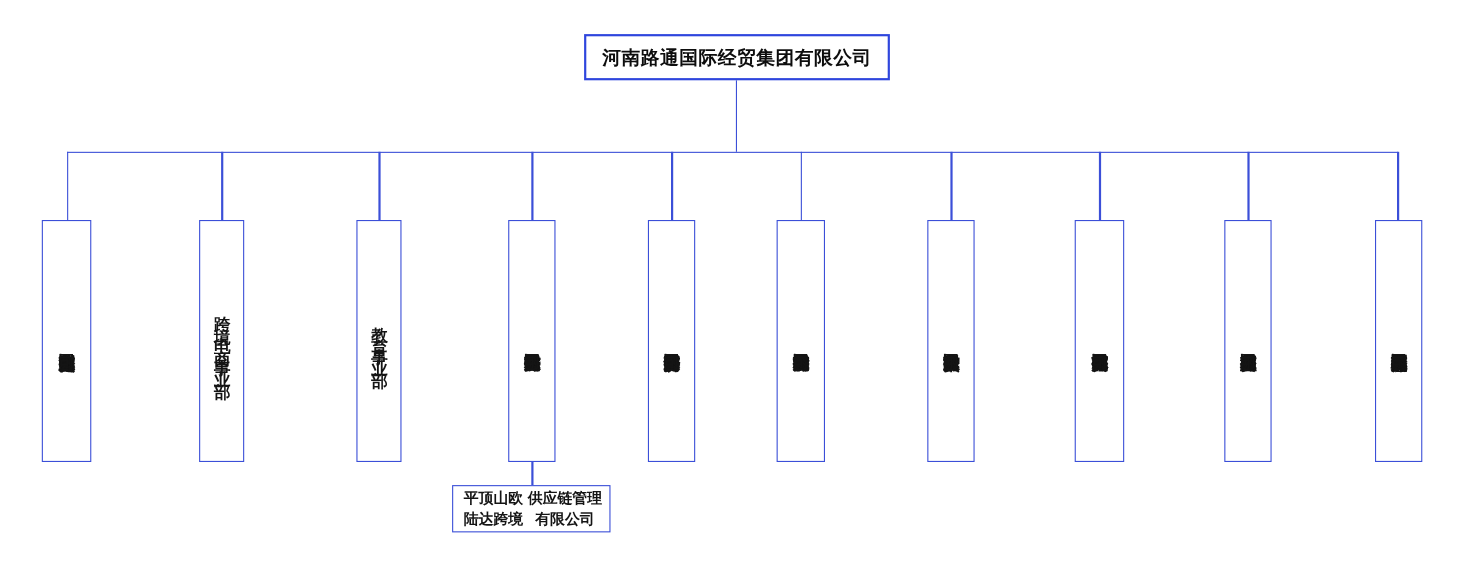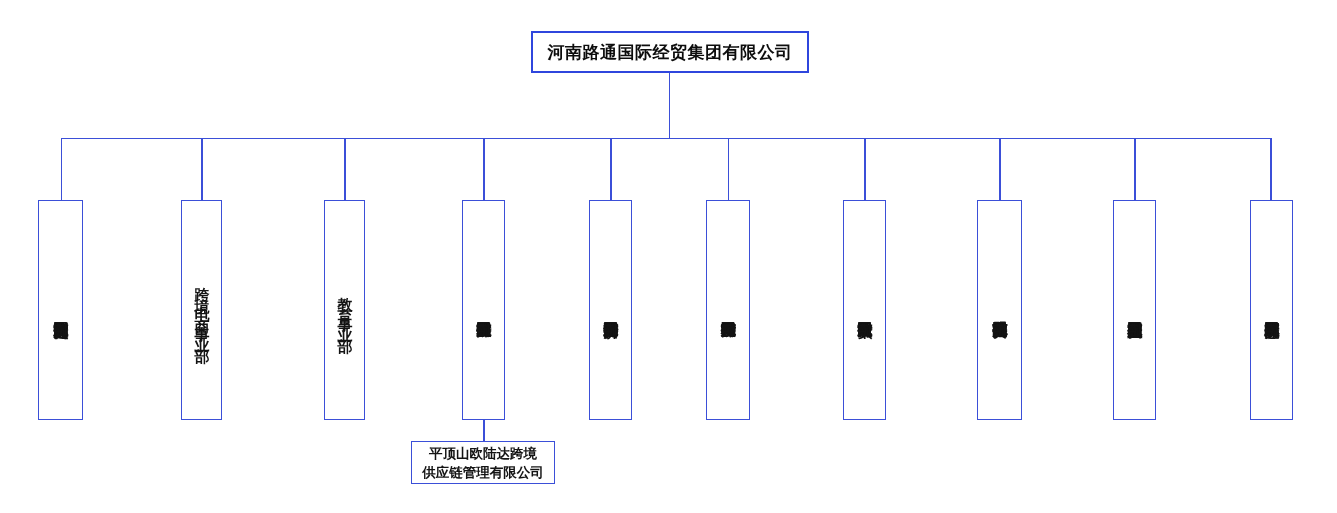--- a/index.html
+++ b/index.html
@@ -109,18 +109,18 @@
   <div class="node vertical" style="left:843px; top:200px; width:43px; height:220px;">汝州市欧陆通实业有限公司</div>
 
   <div class="node vertical" style="left:977px; top:200px; width:45px; height:220px;">苏州婉德芙服饰贸易有限公司</div>
 
   <div class="node vertical" style="left:1113px; top:200px; width:43px; height:220px;">深圳友坚立创贸易有限公司</div>
 
   <div class="node vertical" style="left:1250px; top:200px; width:43px; height:220px;">郑州清流匠心贸易有限公司</div>
 
   <div class="line v" style="left:483.2px; top:420px; height:21px;"></div>
 
-  <div class="node leaf-sub" style="left:411px; top:441px; width:144px; height:43px; flex-direction:column;">
+  <div class="node leaf-sub" style="left:411px; top:441px; width:144px; height:43px; flex-direction:row;">
     <span>平顶山欧陆达跨境</span>
     <span>供应链管理有限公司</span>
   </div>
 
 </div>
 
 </body></html>

